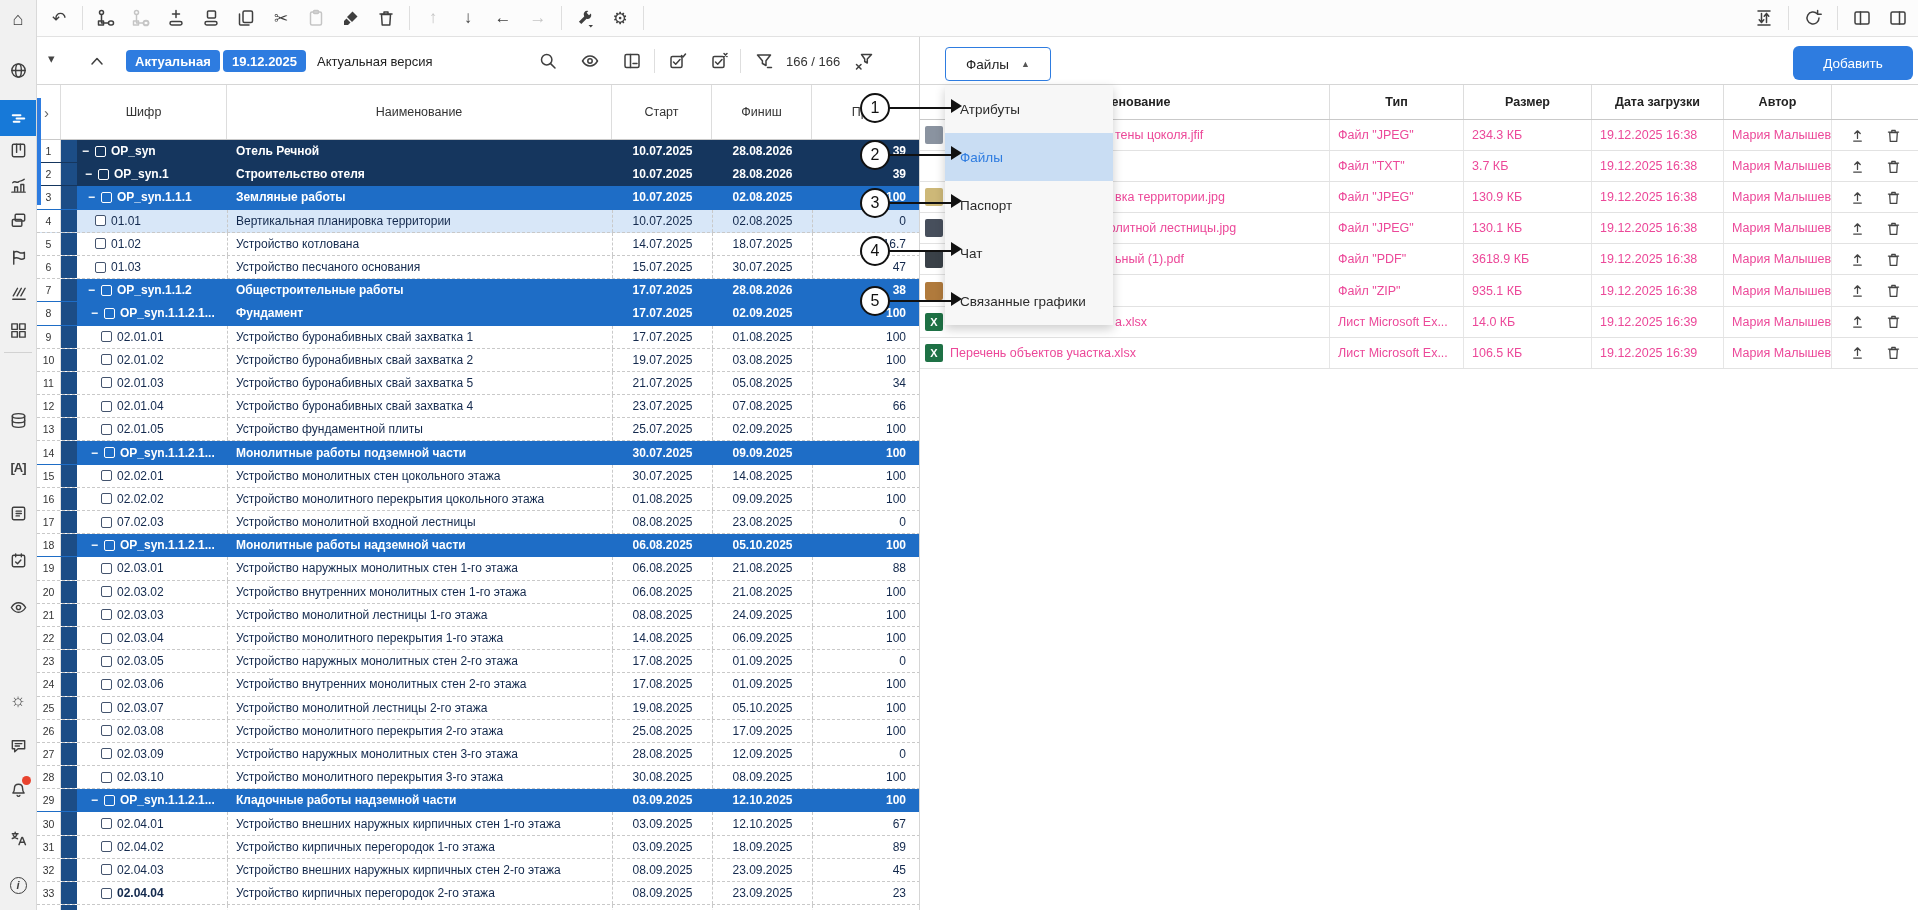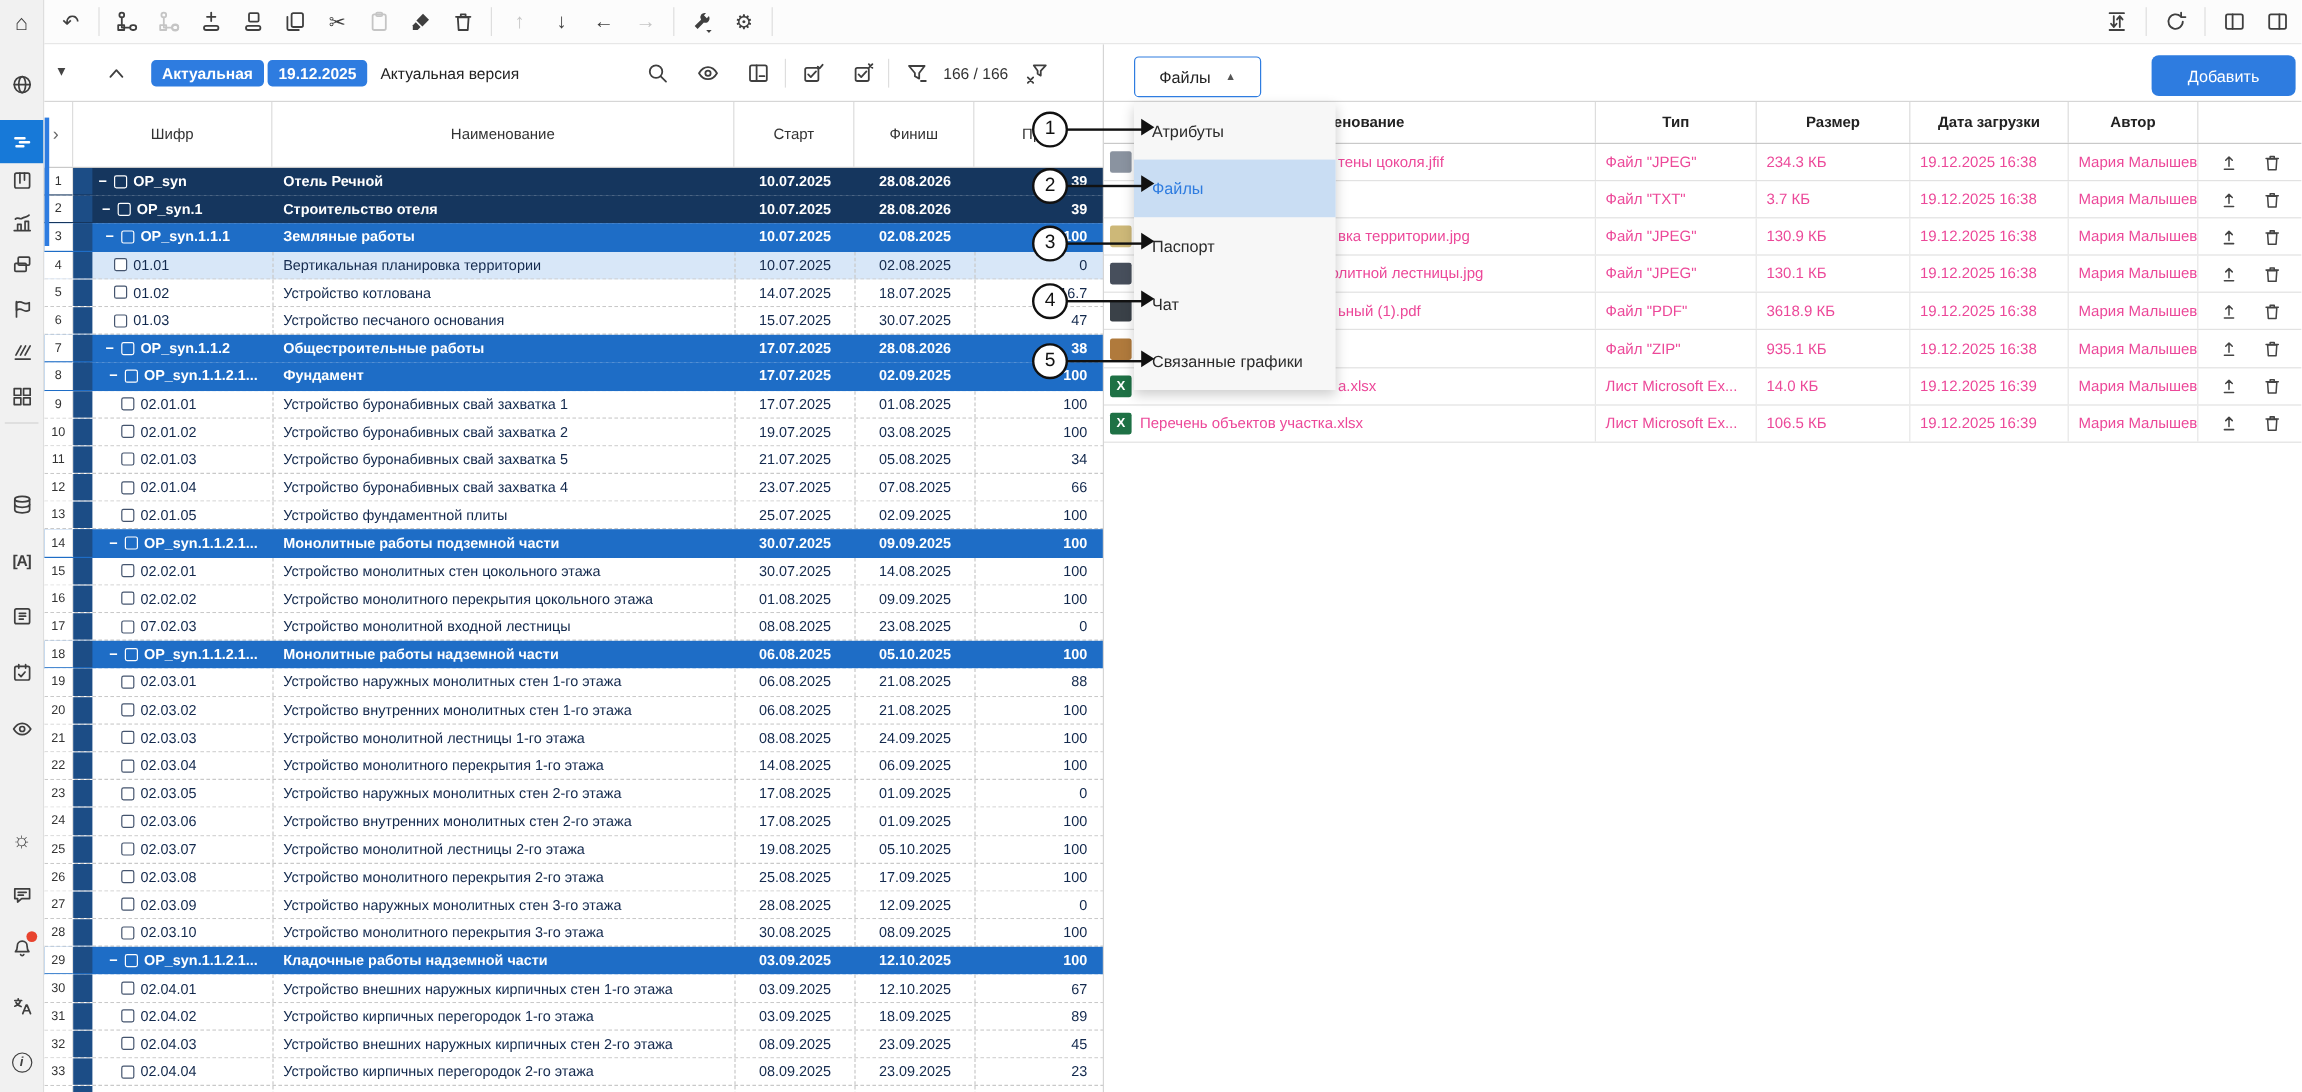--- a/index.html
+++ b/index.html
@@ -832,21 +832,21 @@
             <span class="code-text">02.04.03</span>
           </div>
           <div class="c-name">Устройство внешних наружных кирпичных стен 2-го этажа</div>
           <div class="c-start">08.09.2025</div>
           <div class="c-fin">23.09.2025</div>
           <div class="c-prog">45</div>
         </div>
         <div class="trow n">
           <div class="c-num">33</div>
           <div class="c-band"></div>
-          <div class="c-code" style="padding-left: 10px;">
+          <div class="c-code" style="padding-left: 10px; font-weight: bold;">
             <span class="exp" style="visibility: hidden;"></span>
             <span class="cb"></span>
             <span class="code-text">02.04.04</span>
           </div>
           <div class="c-name">Устройство кирпичных перегородок 2-го этажа</div>
           <div class="c-start">08.09.2025</div>
           <div class="c-fin">23.09.2025</div>
           <div class="c-prog">23</div>
         </div>
         <div class="trow n">

